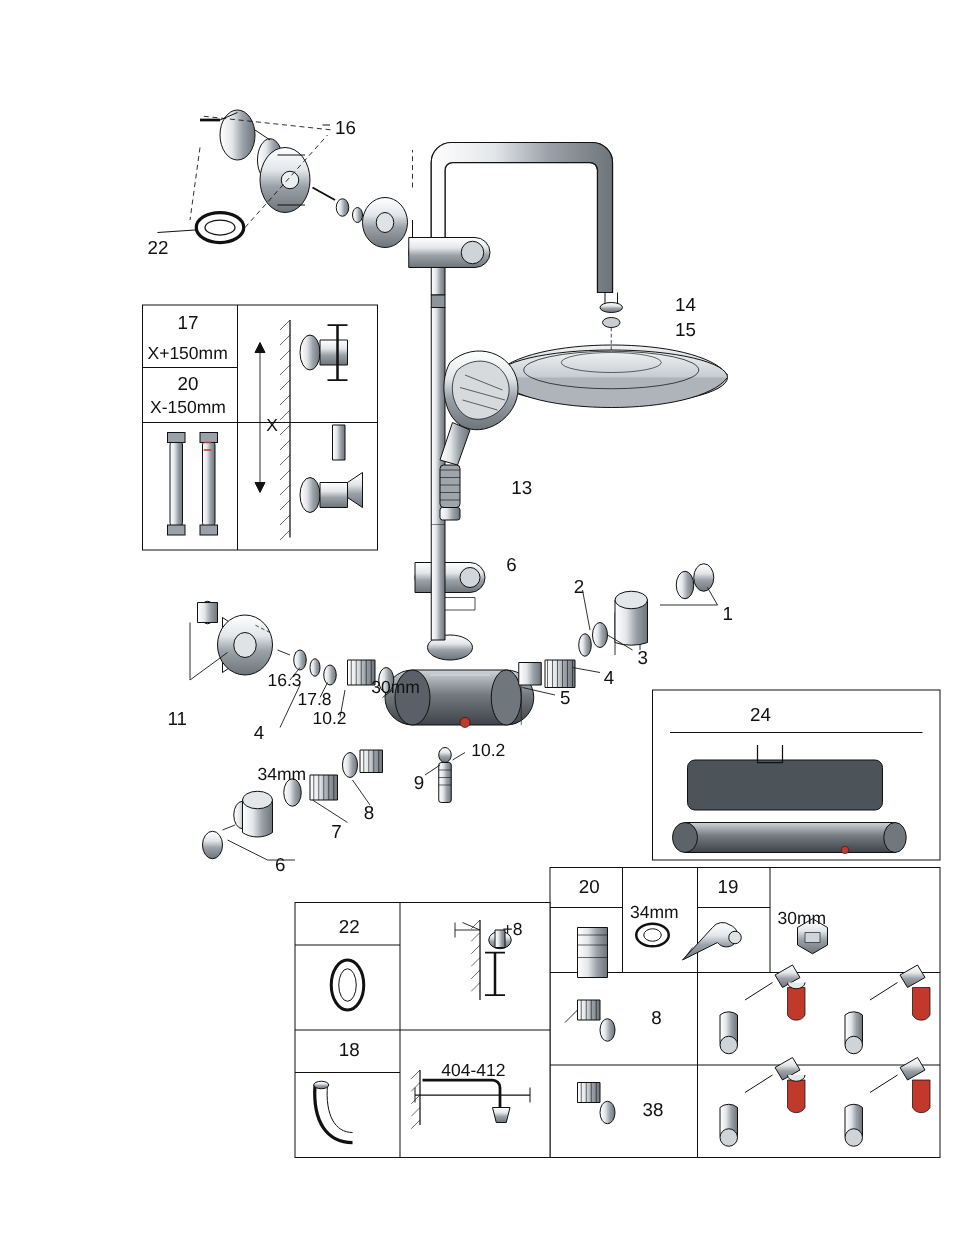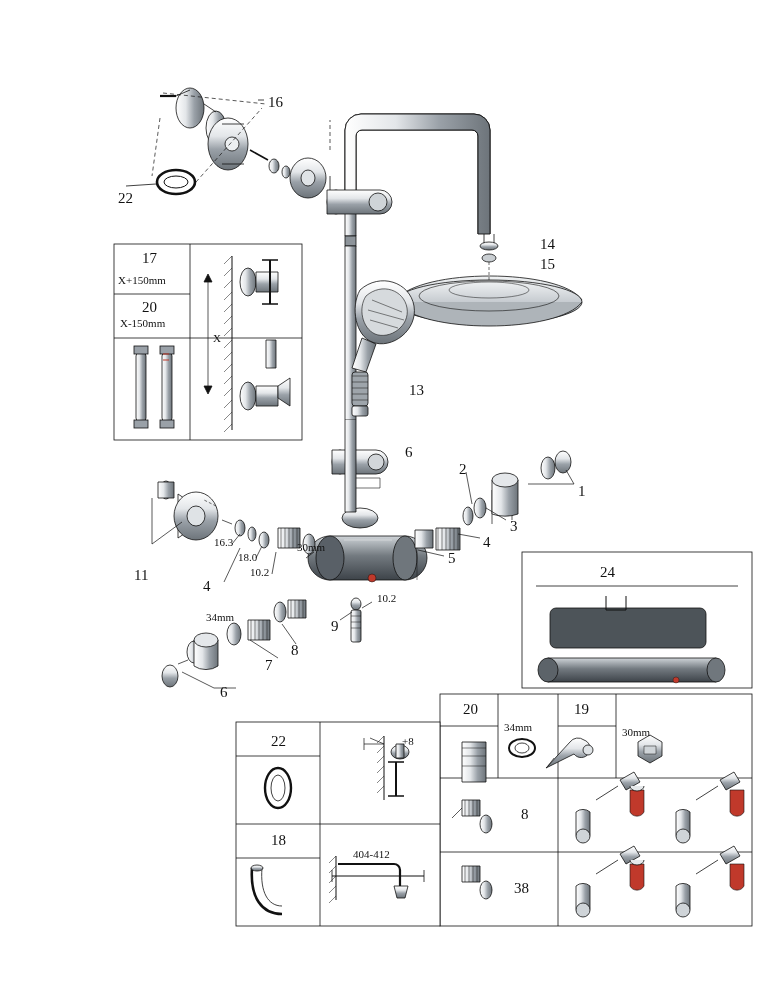--- a/index.html
+++ b/index.html
@@ -1,19 +1,19 @@
 <!DOCTYPE html>
 <html><head>
 <meta charset="utf-8">
 <style>
   html,body{margin:0;padding:0;background:#ffffff;}
   body{width:769px;height:1000px;position:relative;font-family:"Liberation Sans",sans-serif;color:#111;overflow:hidden;}
-  #sheet{position:absolute;left:0;top:0;width:769px;height:1000px;font-family:Liberation Serif, serif;}
+  #sheet{position:absolute;left:0;top:0;width:769px;height:1000px;}
   .lbl{position:absolute;font-size:15px;color:#111;white-space:nowrap;}
-  .lbl.small{font-size:11px;}
+  .lbl.small{font-size:14px;}
   svg{position:absolute;left:0;top:0;}
 </style>
 </head>
 <body>
 
 <div id="sheet">
 
 <svg width="769" height="1000" viewBox="0 0 769 1000">
   <defs>
     <linearGradient id="gmet" x1="0" y1="0" x2="0" y2="1">
@@ -340,21 +340,21 @@
 <div class="lbl" style="left:409px;top:382px;">13</div>
 <div class="lbl" style="left:405px;top:444px;">6</div>
 <div class="lbl" style="left:578px;top:483px;">1</div>
 <div class="lbl" style="left:459px;top:461px;">2</div>
 <div class="lbl" style="left:510px;top:518px;">3</div>
 <div class="lbl" style="left:483px;top:534px;">4</div>
 <div class="lbl" style="left:448px;top:550px;">5</div>
 <div class="lbl" style="left:134px;top:535px;margin-top:32px;">11</div>
 <div class="lbl" style="left:203px;top:578px;">4</div>
 <div class="lbl small" style="left:214px;top:536px;">16.3</div>
-<div class="lbl small" style="left:238px;top:551px;">18.0</div>
+<div class="lbl small" style="left:238px;top:551px;">17.8</div>
 <div class="lbl small" style="left:250px;top:566px;">10.2</div>
 <div class="lbl small" style="left:377px;top:592px;">10.2</div>
 <div class="lbl small" style="left:297px;top:541px;">30mm</div>
 <div class="lbl small" style="left:206px;top:611px;">34mm</div>
 <div class="lbl" style="left:331px;top:618px;">9</div>
 <div class="lbl" style="left:291px;top:642px;">8</div>
 <div class="lbl" style="left:265px;top:657px;">7</div>
 <div class="lbl" style="left:220px;top:684px;">6</div>
 <div class="lbl" style="left:600px;top:564px;">24</div>
 <div class="lbl" style="left:463px;top:701px;">20</div>

